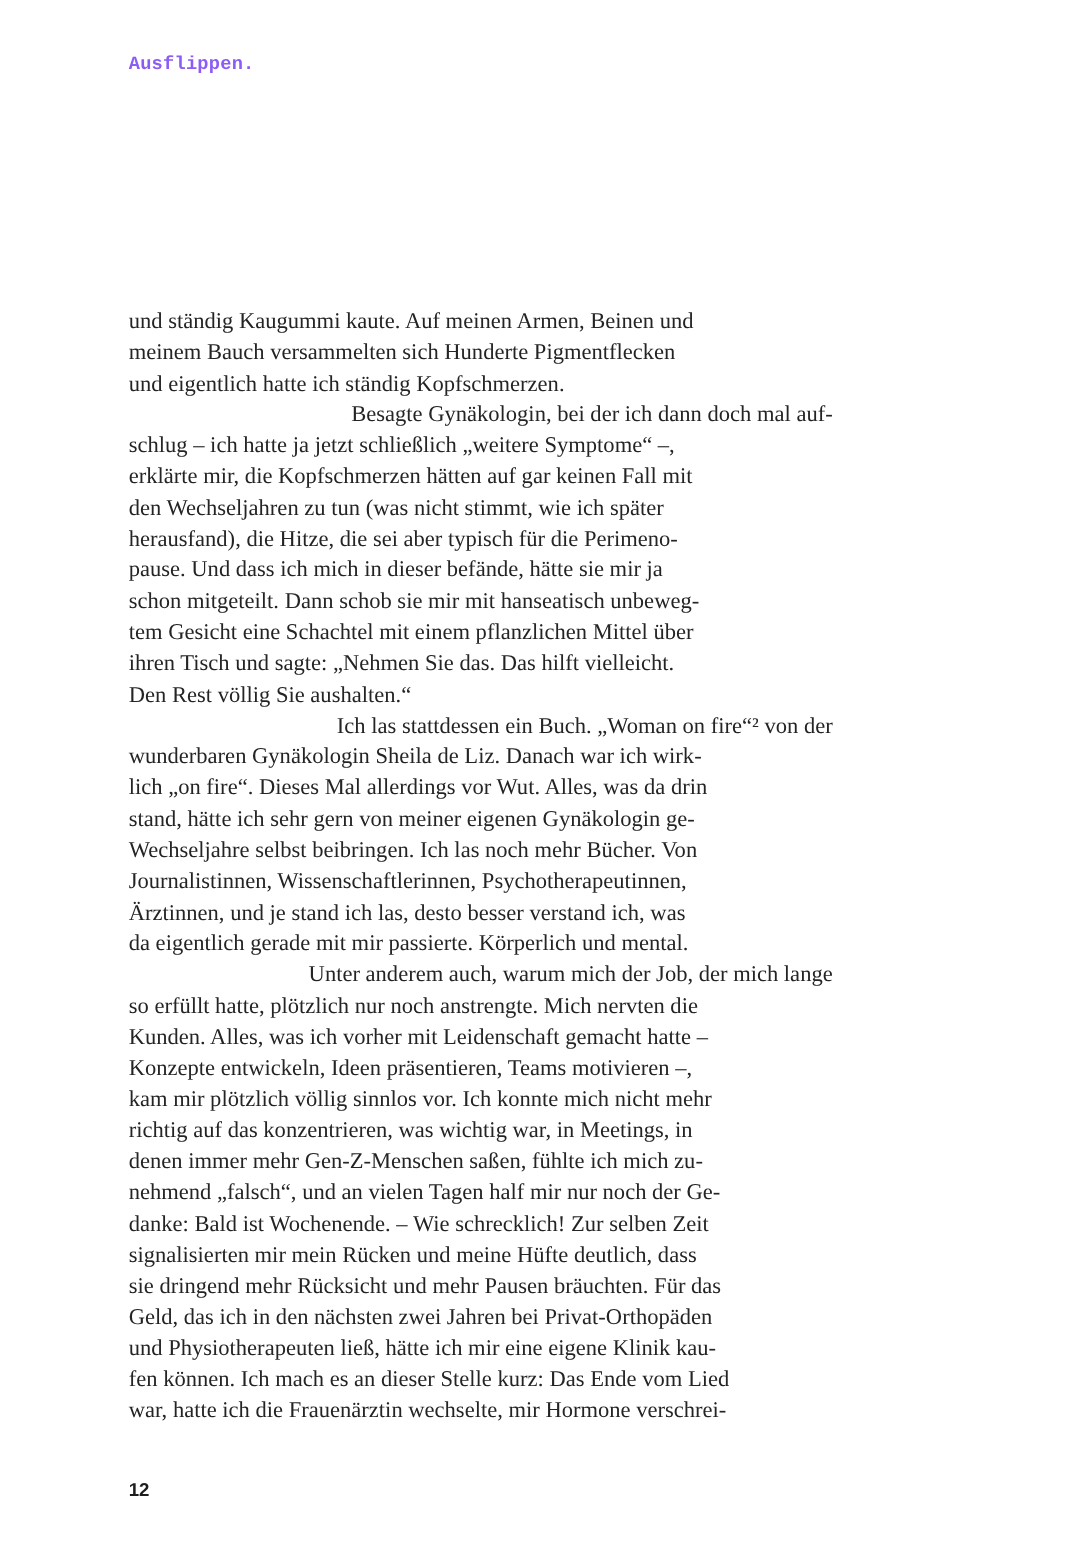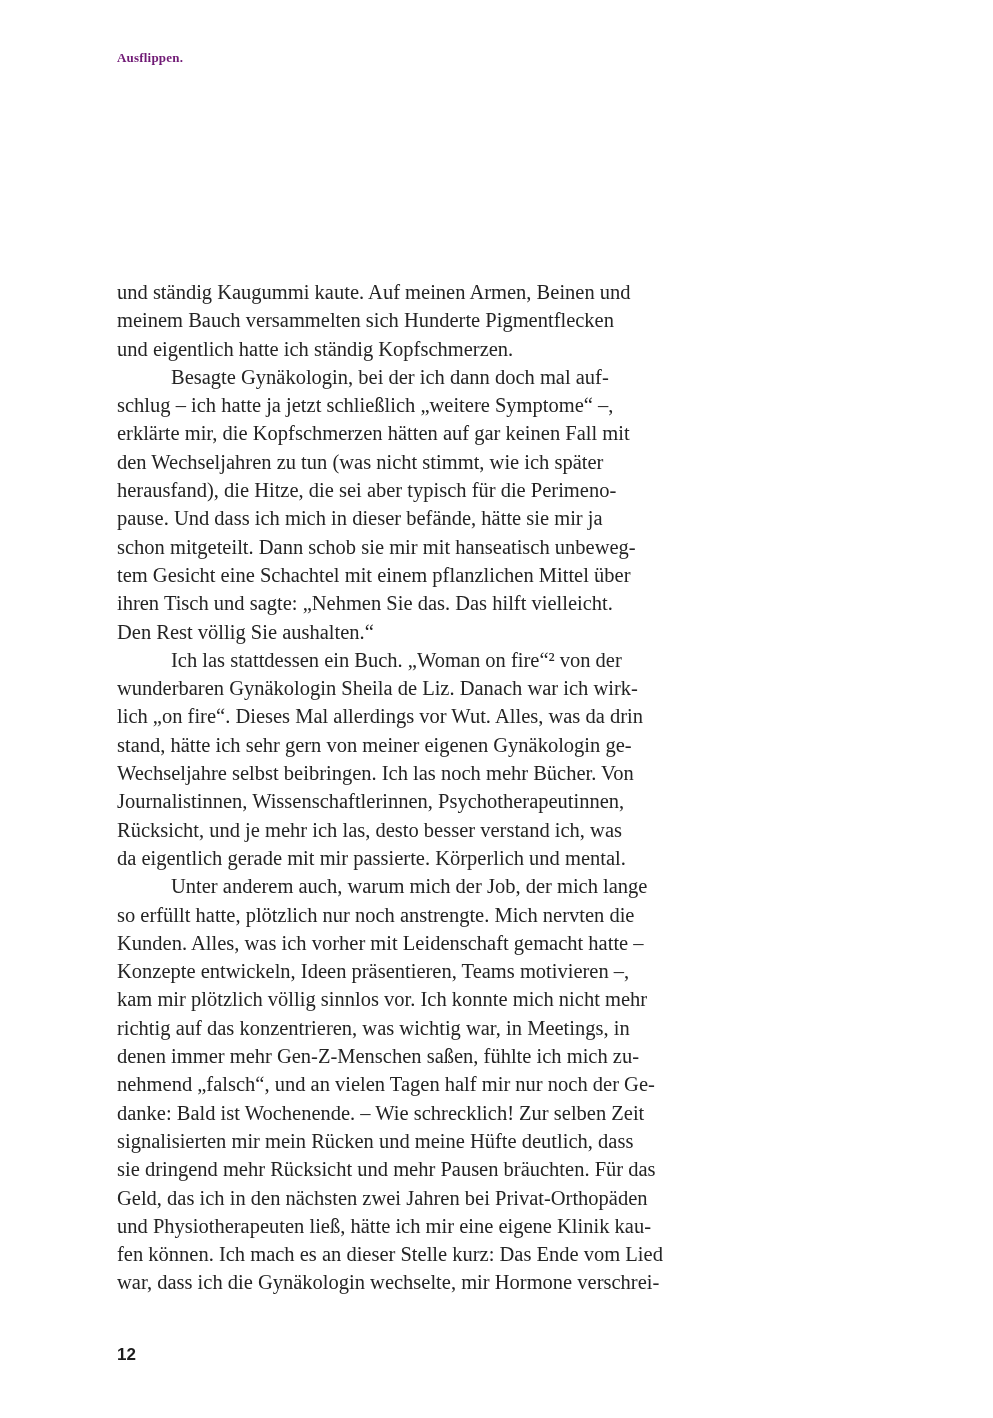--- a/index.html
+++ b/index.html
@@ -11,25 +11,25 @@
     position: relative;
     width: 993px;
     height: 1418px;
     background: #ffffff;
     overflow: hidden;
   }
   .running-header {
     position: absolute;
     left: 117px;
     top: 50px;
-    font-family: Liberation Serif, serif;
+    font-family: Liberation Mono, monospace;
     font-weight: 700;
-    font-size: 13px;
+    font-size: 17px;
     letter-spacing: 0.2px;
-    color: #701a75;
+    color: #8b5cf6;
   }
   .page-text {
     position: absolute;
     left: 117px;
     top: 240px;
     width: 640px;
     font-family: "Liberation Serif", serif;
     font-size: 20.5px;
     color: #242424;
     margin-top: 38px;
@@ -38,20 +38,21 @@
     margin: 0;
     padding: 0;
   }
   .text-line {
     line-height: 28.3px;
     height: 28.3px;
     white-space: nowrap;
   }
   .text-line.indented {
     padding-left: 54px;
+    text-align: right;
   }
   .page-number {
     position: absolute;
     left: 117px;
     top: 1345px;
     font-family: "Liberation Sans", sans-serif;
     font-weight: 600;
     font-size: 17px;
     color: #1d1d1d;
   }
@@ -80,36 +81,36 @@
         <div class="text-line">ihren Tisch und sagte: „Nehmen Sie das. Das hilft vielleicht.</div>
         <div class="text-line">Den Rest völlig Sie aushalten.“</div>
       </div>
       <div class="paragraph">
         <div class="text-line indented">Ich las stattdessen ein Buch. „Woman on fire“² von der</div>
         <div class="text-line">wunderbaren Gynäkologin Sheila de Liz. Danach war ich wirk-</div>
         <div class="text-line">lich „on fire“. Dieses Mal allerdings vor Wut. Alles, was da drin</div>
         <div class="text-line">stand, hätte ich sehr gern von meiner eigenen Gynäkologin ge-</div>
         <div class="text-line">Wechseljahre selbst beibringen. Ich las noch mehr Bücher. Von</div>
         <div class="text-line">Journalistinnen, Wissenschaftlerinnen, Psychotherapeutinnen,</div>
-        <div class="text-line">Rücksicht, und je mehr ich las, desto besser verstand ich, was</div>
+        <div class="text-line">Ärztinnen, und je stand ich las, desto besser verstand ich, was</div>
         <div class="text-line">da eigentlich gerade mit mir passierte. Körperlich und mental.</div>
       </div>
       <div class="paragraph">
         <div class="text-line indented">Unter anderem auch, warum mich der Job, der mich lange</div>
         <div class="text-line">so erfüllt hatte, plötzlich nur noch anstrengte. Mich nervten die</div>
         <div class="text-line">Kunden. Alles, was ich vorher mit Leidenschaft gemacht hatte –</div>
         <div class="text-line">Konzepte entwickeln, Ideen präsentieren, Teams motivieren –,</div>
         <div class="text-line">kam mir plötzlich völlig sinnlos vor. Ich konnte mich nicht mehr</div>
         <div class="text-line">richtig auf das konzentrieren, was wichtig war, in Meetings, in</div>
         <div class="text-line">denen immer mehr Gen-Z-Menschen saßen, fühlte ich mich zu-</div>
         <div class="text-line">nehmend „falsch“, und an vielen Tagen half mir nur noch der Ge-</div>
         <div class="text-line">danke: Bald ist Wochenende. – Wie schrecklich! Zur selben Zeit</div>
         <div class="text-line">signalisierten mir mein Rücken und meine Hüfte deutlich, dass</div>
         <div class="text-line">sie dringend mehr Rücksicht und mehr Pausen bräuchten. Für das</div>
         <div class="text-line">Geld, das ich in den nächsten zwei Jahren bei Privat-Orthopäden</div>
         <div class="text-line">und Physiotherapeuten ließ, hätte ich mir eine eigene Klinik kau-</div>
         <div class="text-line">fen können. Ich mach es an dieser Stelle kurz: Das Ende vom Lied</div>
-        <div class="text-line">war, dass ich die Gynäkologin wechselte, mir Hormone verschrei-</div>
+        <div class="text-line">war, hatte ich die Frauenärztin wechselte, mir Hormone verschrei-</div>
       </div>
     </div>
 
   <div class="page-number">12</div>
 </div>
 
 </body></html>

